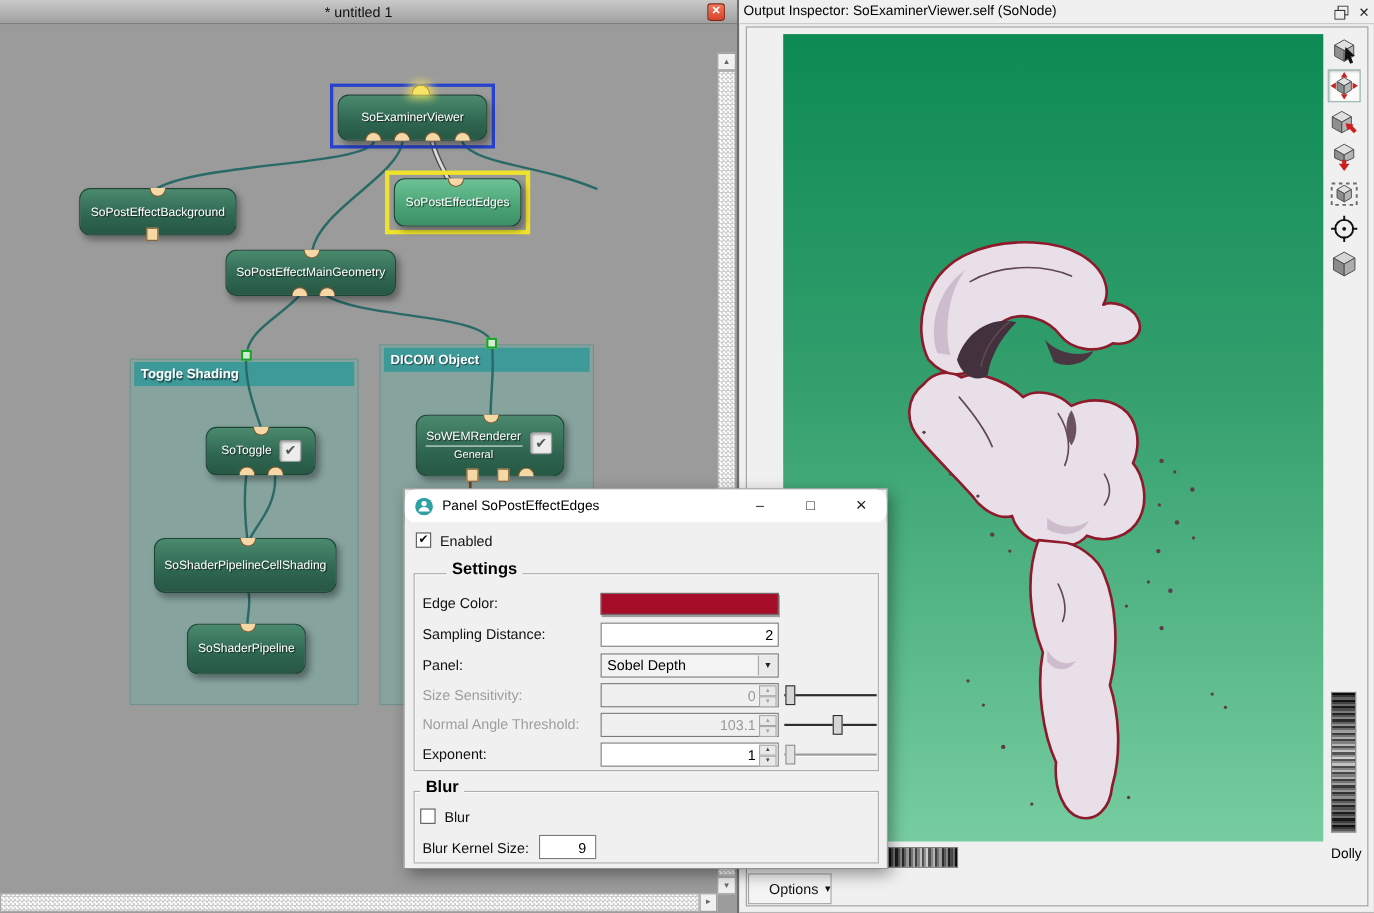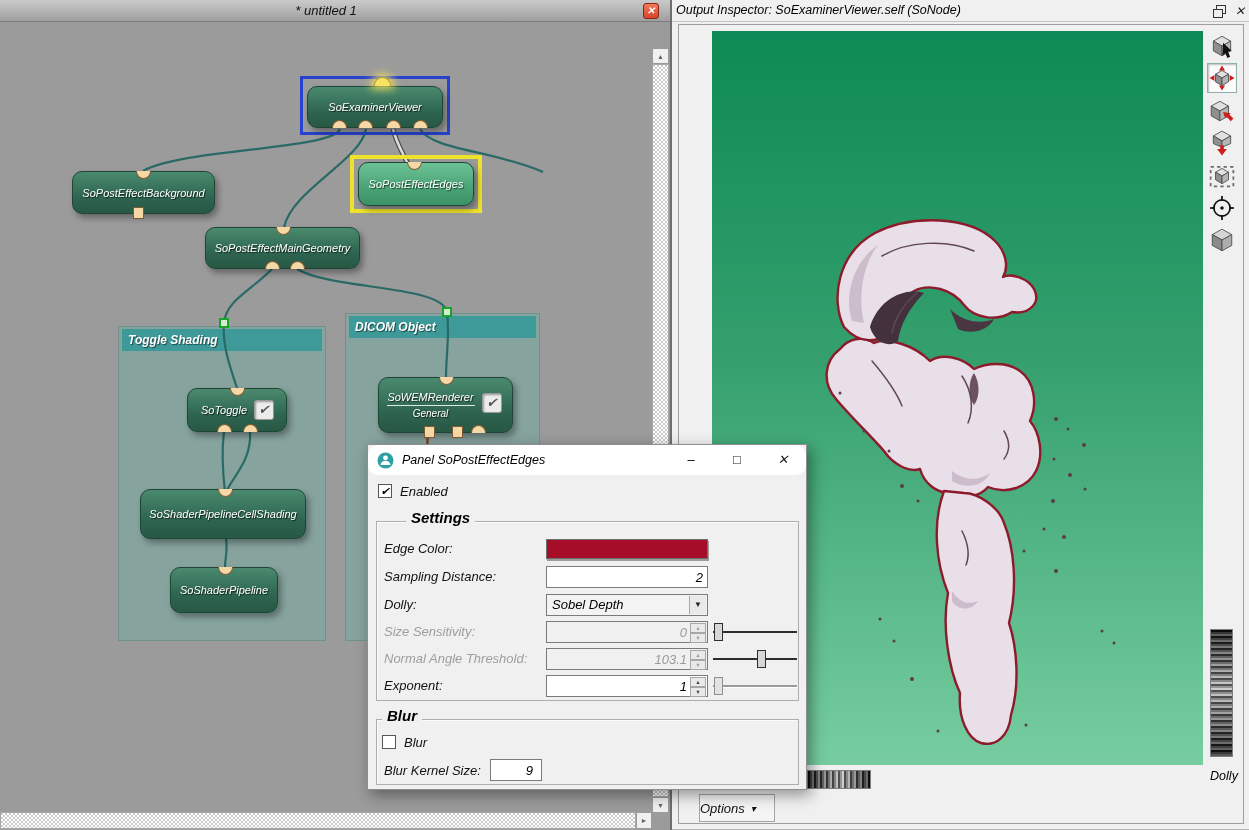--- a/index.html
+++ b/index.html
@@ -1,18 +1,18 @@
 <!DOCTYPE html>
 <html><head>
 <meta charset="utf-8">
 <style>
   html,body{margin:0;padding:0;background:#555;}
   *{box-sizing:border-box;}
   body{font-family:"Liberation Sans", sans-serif;}
-  #stage{position:relative;width:1249px;height:830px;overflow:hidden;background:#9b9b9b;font-style:italic;}
+  #stage{position:relative;width:1249px;height:830px;overflow:hidden;background:#9b9b9b;}
   .abs{position:absolute;}
 
   
   #graph-panel{left:0;top:0;width:672px;height:830px;background:#9b9b9b;border-right:2px solid #6e6e6e;}
   #graph-titlebar{left:0;top:0;width:670px;height:22px;background:linear-gradient(#cacaca,#9f9f9f);border-bottom:1px solid #7c7c7c;}
   #graph-title{left:0;top:0;width:652px;height:22px;text-align:center;font-size:13px;color:#111;line-height:21px;}
   #graph-close{left:643px;top:3px;width:16px;height:16px;background:linear-gradient(#f07a5a,#d8442b);border:1px solid #8d2413;border-radius:3px;color:#fff;font-size:10px;font-weight:bold;text-align:center;line-height:14px;cursor:default;}
   #graph-canvas{left:0;top:22px;width:652px;height:790px;background:#9b9b9b;overflow:hidden;}
 
   
@@ -46,21 +46,21 @@
   #gl-canvas{left:33px;top:6px;width:491px;height:734px;background:linear-gradient(180deg,#0d8a55 0%,#35a06e 45%,#77cda0 100%);}
   .tb-btn{position:absolute;left:528px;width:30px;height:30px;display:flex;align-items:center;justify-content:center;}
   .tb-sel{background:#fbfbfb;border:1px solid #8fb0a8;box-shadow:inset 1px 1px 2px rgba(0,0,0,.25);}
   #dolly-wheel{left:531px;top:604px;width:23px;height:128px;border:1px solid #7e7e7e;background:
      linear-gradient(180deg,rgba(0,0,0,.55),rgba(255,255,255,.28) 46%,rgba(0,0,0,.55)),
      repeating-linear-gradient(180deg,#161616 0 2px,#6e6e6e 2px 4px,#bdbdbd 4px 6px);}
   #rot-wheel{left:128px;top:745px;width:64px;height:19px;border:1px solid #7e7e7e;background:
      linear-gradient(90deg,rgba(0,0,0,.5),rgba(255,255,255,.28) 55%,rgba(0,0,0,.5)),
      repeating-linear-gradient(90deg,#161616 0 2px,#6e6e6e 2px 4px,#bdbdbd 4px 6px);}
   #dolly-label{left:522px;top:744px;width:46px;text-align:center;font-size:12.5px;color:#000;}
-  #options-btn{left:20px;top:769px;width:76px;height:28px;background:#f4f4f4;border:1px solid #a5a5a5;font-size:13px;color:#111;display:flex;align-items:center;justify-content:flex-start;gap:6px;}
+  #options-btn{left:1px;top:769px;width:76px;height:28px;background:#f4f4f4;border:1px solid #a5a5a5;font-size:13px;color:#111;display:flex;align-items:center;justify-content:flex-end;gap:6px;}
 
   
   #dialog{left:367px;top:444px;width:440px;height:346px;background:#f0f0f0;border:1px solid #8f8f8f;box-shadow:4px 5px 14px rgba(0,0,0,.4);z-index:100;}
   #dlg-titlebar{left:0;top:0;width:438px;height:30px;background:#ffffff;display:flex;align-items:center;border-radius:10px;}
   #dlg-title{font-size:12.5px;color:#000;margin-left:8px;}
   .dlg-btn{width:46px;height:30px;text-align:center;line-height:29px;font-size:13px;color:#222;}
   #dlg-body{left:0;top:30px;width:438px;height:314px;background:#f0f0f0;}
   .checkbox{position:absolute;width:14px;height:14px;background:#fff;border:1px solid #555;font-size:11px;line-height:12px;text-align:center;color:#000;}
   .dlg-label{position:absolute;font-size:13px;color:#111;}
   .dlg-label.dis{color:#9e9e9e;}
@@ -378,21 +378,21 @@
       <span class="legend" style="left:14px;top:34px;margin-left:24px;">Settings</span>
 
       <span class="dlg-label" style="left:16px;top:66px;">Edge Color:</span>
       <div class="swatch" style="left: 178px; top: 64px; width: 162px; background-color: rgb(166, 13, 40);"></div>
 
       <span class="dlg-label" style="left:16px;top:94px;">Sampling Distance:</span>
       <div class="fld" style="left:178px;top:91px;width:162px;">
         <input value="2" style="">
       </div>
 
-      <span class="dlg-label" style="left:16px;top:122px;">Dolly:</span>
+      <span class="dlg-label" style="left:16px;top:122px;">Panel:</span>
       <div class="combo" style="left:178px;top:119px;width:162px;">
         <span>Sobel Depth</span>
         <span class="arrow">▼</span>
       </div>
 
       <span class="dlg-label dis" style="left:16px;top:149px;">Size Sensitivity:</span>
       <div class="fld dis" style="left:178px;top:146px;width:162px;padding-right:16px;">
         <input disabled="" value="0" style="">
         <span class="spin dis">
             <span>▲</span>

